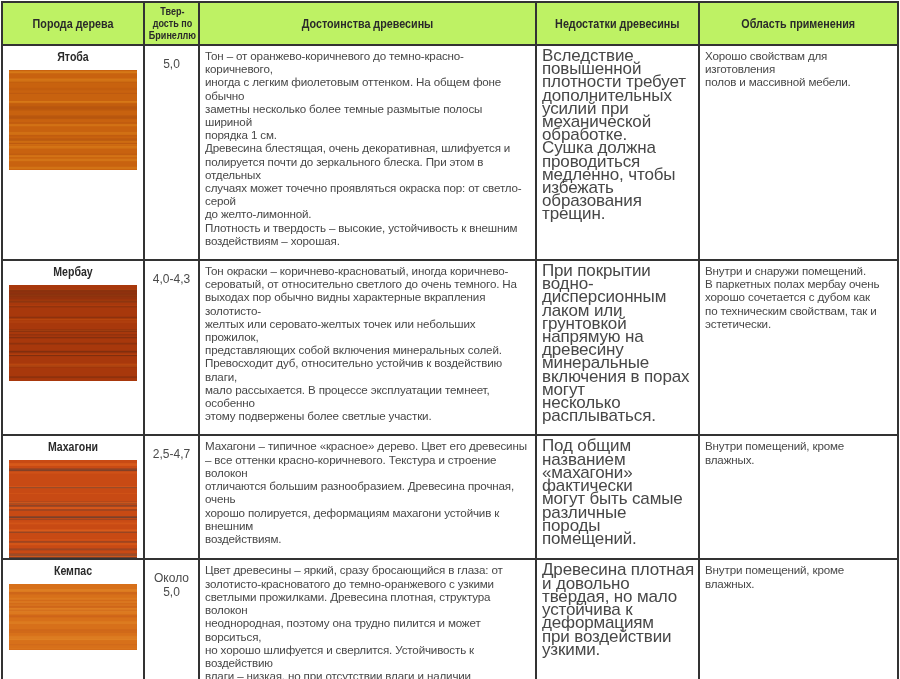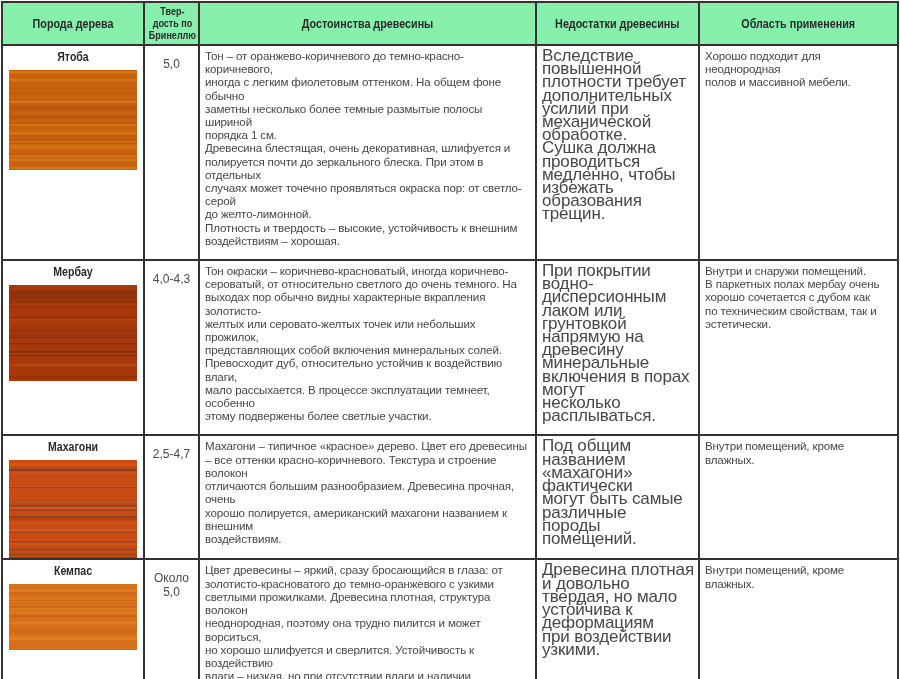--- a/index.html
+++ b/index.html
@@ -10,21 +10,21 @@
     border-collapse: collapse;
     table-layout: fixed;
     color: #3b3b3b;
   }
   .tbl td, .tbl th {
     border: 2px solid #333333;
     vertical-align: top;
     padding: 0;
   }
   .tbl th {
-    background: #86efac;
+    background: #bef264;
     font-family: "Liberation Sans", sans-serif;
     font-weight: bold;
     font-size: 12.5px;
     color: #2a2a2a;
     vertical-align: middle;
     text-align: center;
     transform-origin: center;
   }
   .tbl th .hd { display: inline-block; transform: scaleX(0.86); }
   .tbl th.hard .hd { font-size: 10.5px; line-height: 12px; }
@@ -128,21 +128,21 @@
       <td>
           <div class="txt narrow">Вследствие повышенной
 плотности требует
 дополнительных усилий при
 механической обработке.
 Сушка должна проводиться
 медленно, чтобы избежать
 образования трещин.</div>
         </td>
       <td>
-          <div class="txt">Хорошо подходит для неоднородная
+          <div class="txt">Хорошо свойствам для изготовления
 полов и массивной мебели.</div>
         </td>
     </tr>
 
     <tr style="height:134px">
       <td class="name-cell">
         <span class="species-name">Мербау</span>
         <svg class="swatch" width="128" height="96" viewBox="0 0 128 96">
             <rect x="0" y="0" width="128" height="96" fill="#a8380c"></rect>
             <rect x="-16.661694101508917" y="12.0" width="148" height="2.4" fill="#6e2a10" opacity="0.36"></rect>
@@ -242,21 +242,21 @@
             <rect x="0" y="71.7" width="128" height="1" fill="#4a3a3a" opacity="0.55"></rect>
           </svg>
       </td>
       <td>
           <div class="hard-val" style="white-space:pre-line">2,5-4,7</div>
         </td>
       <td>
           <div class="txt">Махагони – типичное «красное» дерево. Цвет его древесины
 – все оттенки красно-коричневого. Текстура и строение волокон
 отличаются большим разнообразием. Древесина прочная, очень
-хорошо полируется, американский махагони названием к внешним
+хорошо полируется, деформациям махагони устойчив к внешним
 воздействиям.</div>
         </td>
       <td>
           <div class="txt narrow">Под общим названием
 «махагони» фактически
 могут быть самые различные
 породы помещений.</div>
         </td>
       <td>
           <div class="txt">Внутри помещений, кроме влажных.</div>

